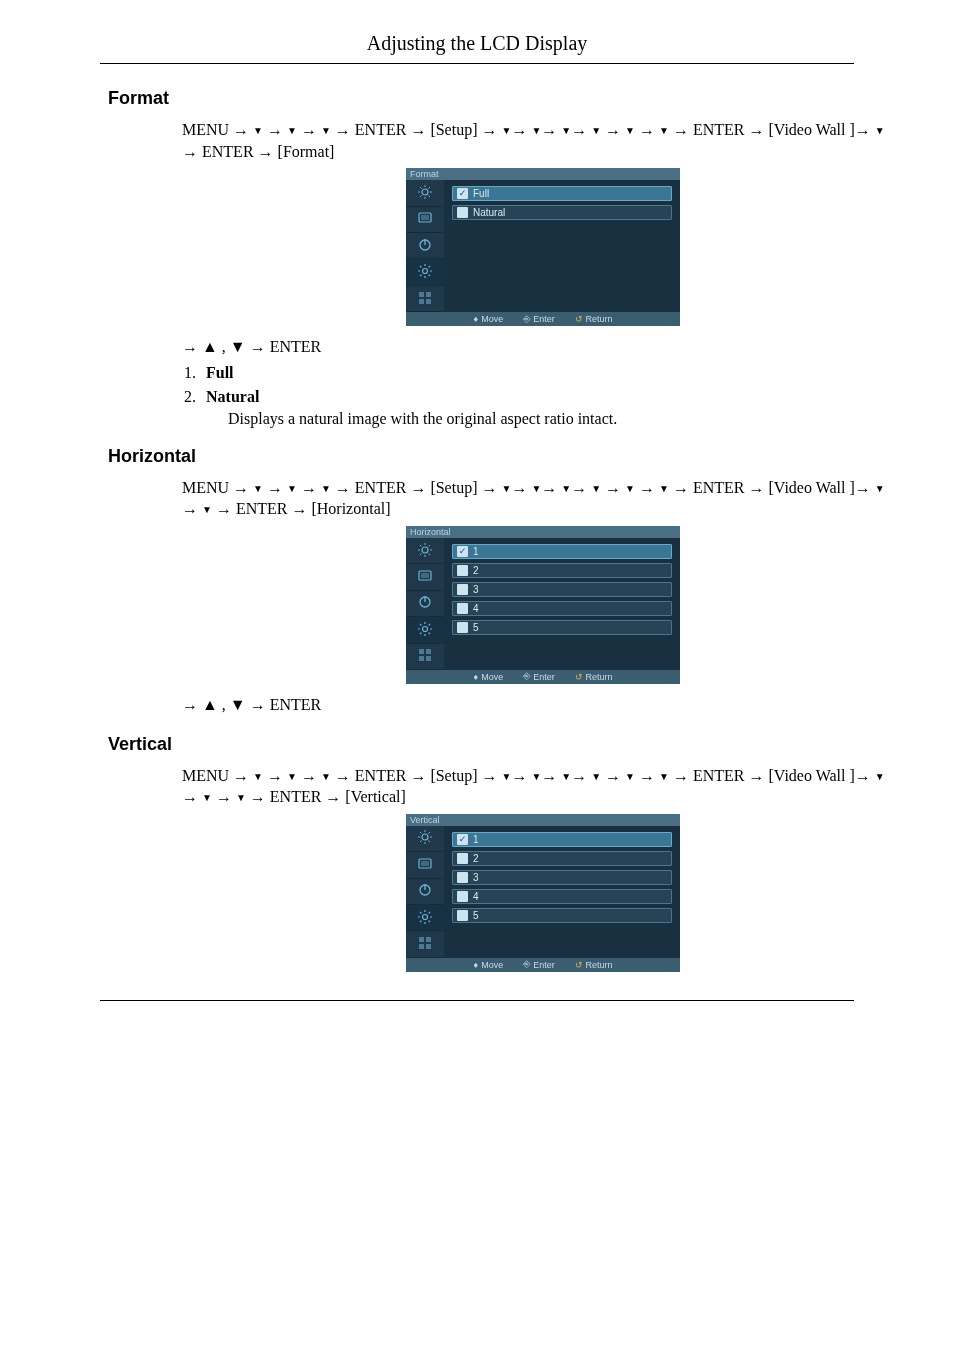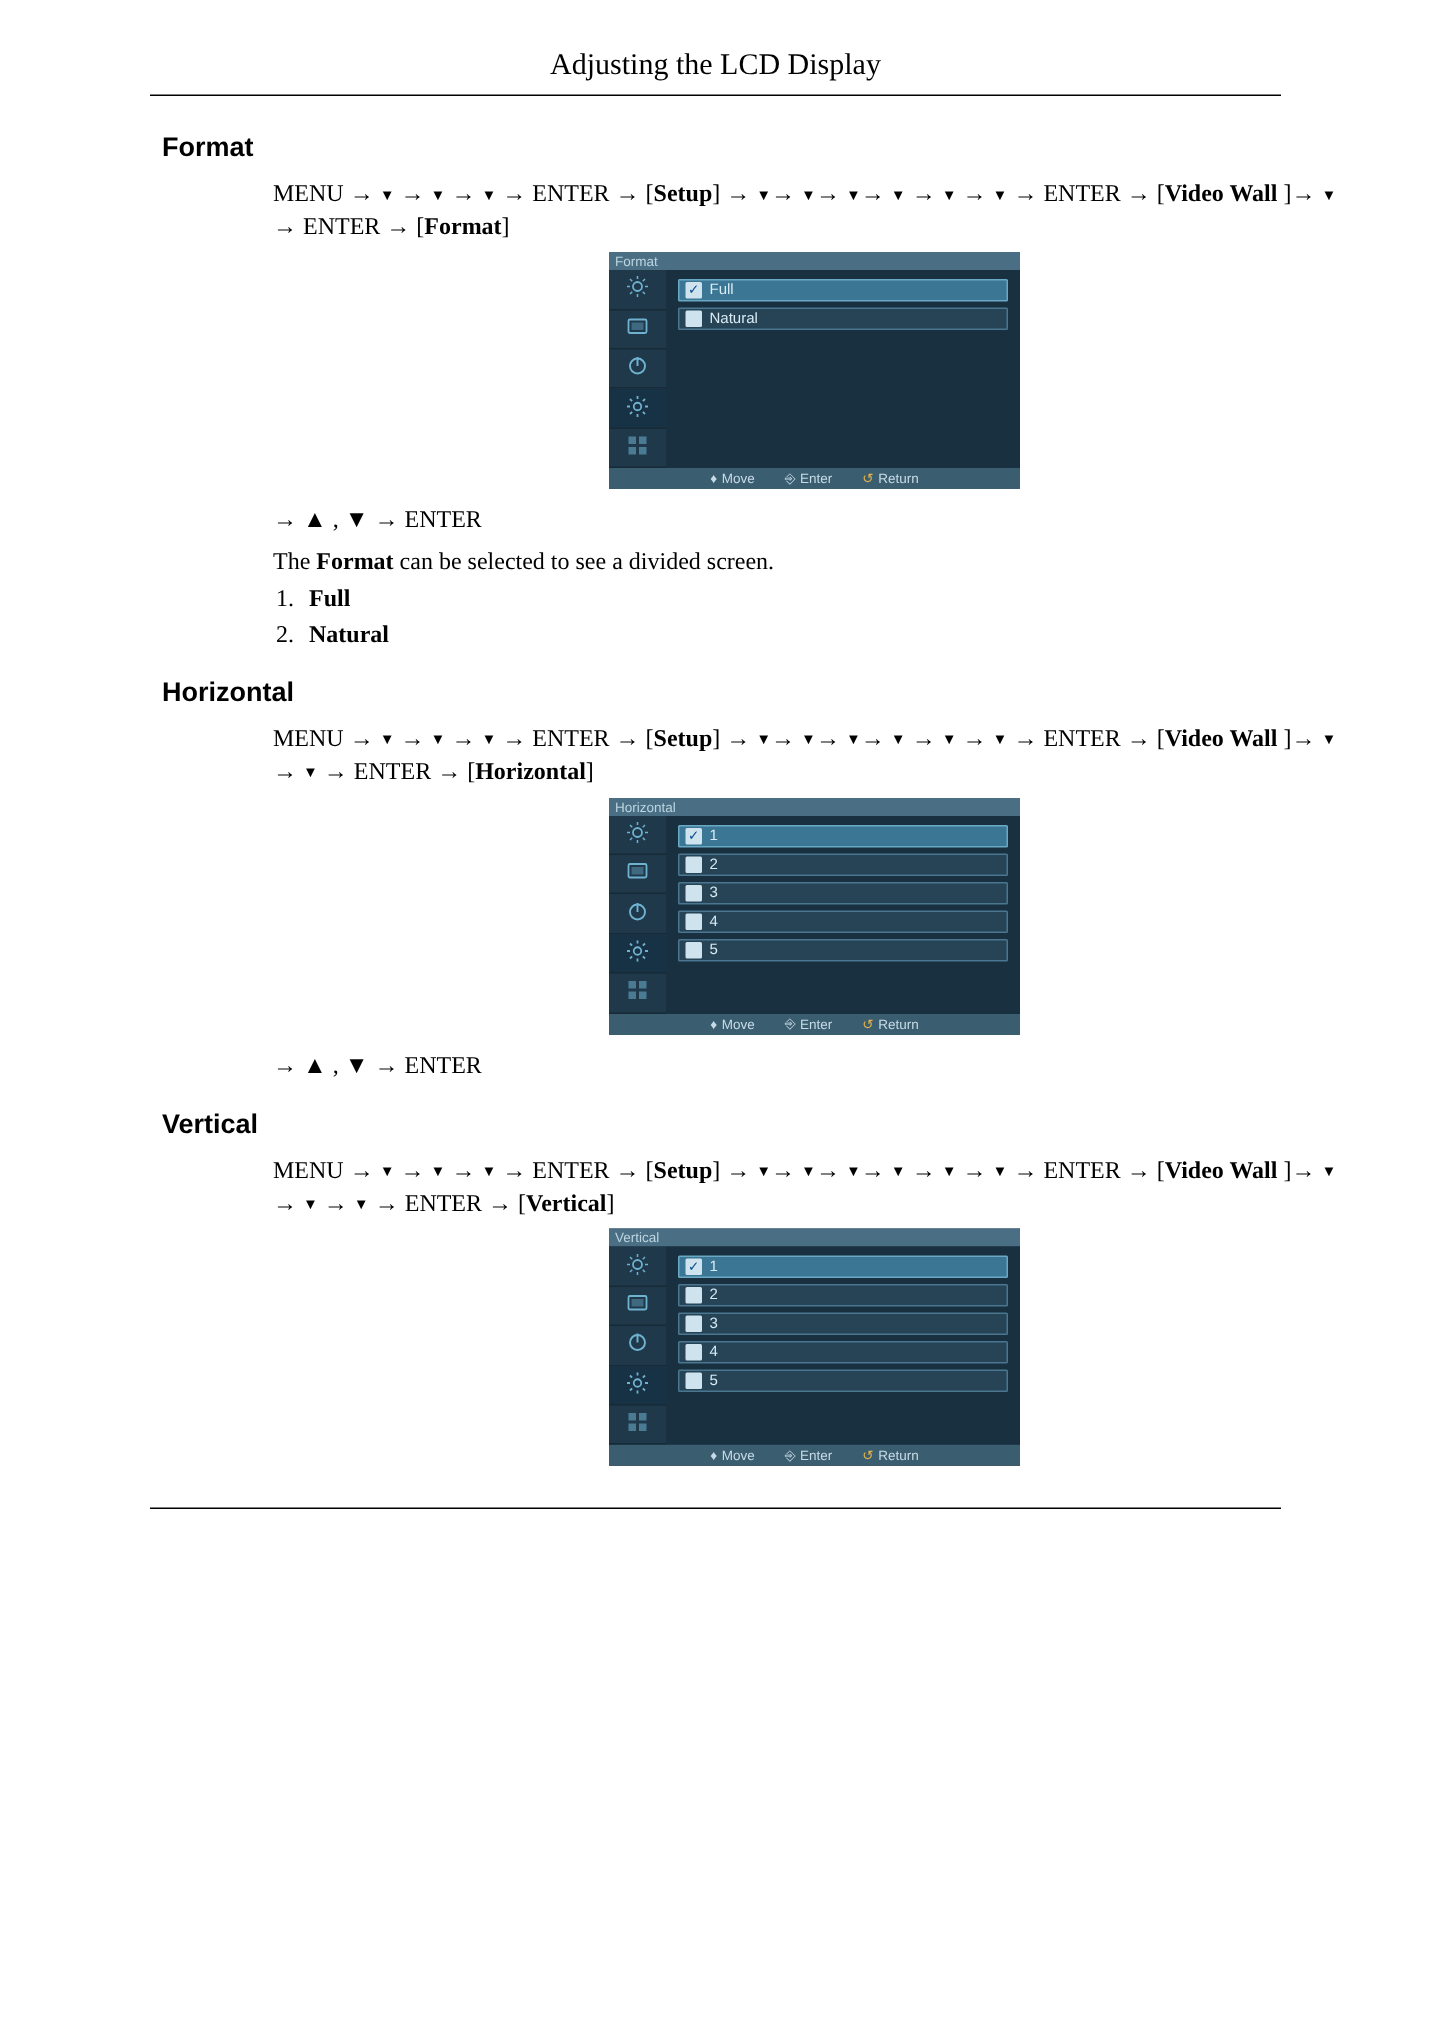--- a/index.html
+++ b/index.html
@@ -132,21 +132,21 @@
     background: #3b5d70;
     display: flex;
     align-items: center;
     justify-content: center;
     gap: 20px;
     font-size: 9px;
     color: #c7dbe7;
   }
   .osd .footer .fitem { display: inline-flex; align-items: center; gap: 3px; }
   .osd .footer .ret-ic { color: #e2b24c; }
-  .nav-seq b { font-weight: bold; }
+  .nav-seq b { font-weight: normal; }
 </style>
 </head>
 <body>
 
 <div class="page">
   <div class="running-head">Adjusting the LCD Display</div>
   <hr class="top-rule">
 
   <div class="content">
 
@@ -196,26 +196,23 @@
               </div>
             </div>
             <div class="footer">
               <span class="fitem"><span>♦</span> Move</span>
               <span class="fitem"><span>⎆</span> Enter</span>
               <span class="fitem"><span class="ret-ic">↺</span> Return</span>
             </div>
           </div>
         </div>
       <p>→ ▲ , ▼ → ENTER</p>
-      <p>
-        <span>The </span><b>Format</b><span> can be selected to see a divided screen.</span>
-      </p>
       <ol class="num-list" id="format-items">
           <li><span class="item-head">Full</span></li>
-          <li><span class="item-head">Natural</span></li>
+          <li><span class="item-head">Natural</span><div class="item-desc">Displays a natural image with the original aspect ratio intact.</div></li>
         </ol>
     </div>
 
     <h2 class="section">Horizontal</h2>
     <div class="body-indent">
       <p class="nav-seq" id="nav-horizontal">MENU → <span class="arrow tri-down"></span> → <span class="arrow tri-down"></span> → <span class="arrow tri-down"></span> → ENTER → [<b>Setup</b>] → <span class="arrow tri-down"></span>→ <span class="arrow tri-down"></span>→ <span class="arrow tri-down"></span>→ <span class="arrow tri-down"></span> → <span class="arrow tri-down"></span> → <span class="arrow tri-down"></span> → ENTER → [<b>Video Wall </b>]→ <span class="arrow tri-down"></span> → <span class="arrow tri-down"></span> → ENTER → [<b>Horizontal</b>]</p>
       <div class="osd-wrap" id="osd-horizontal">
           <div class="osd">
             <div class="titlebar">Horizontal</div>
             <div class="body">

